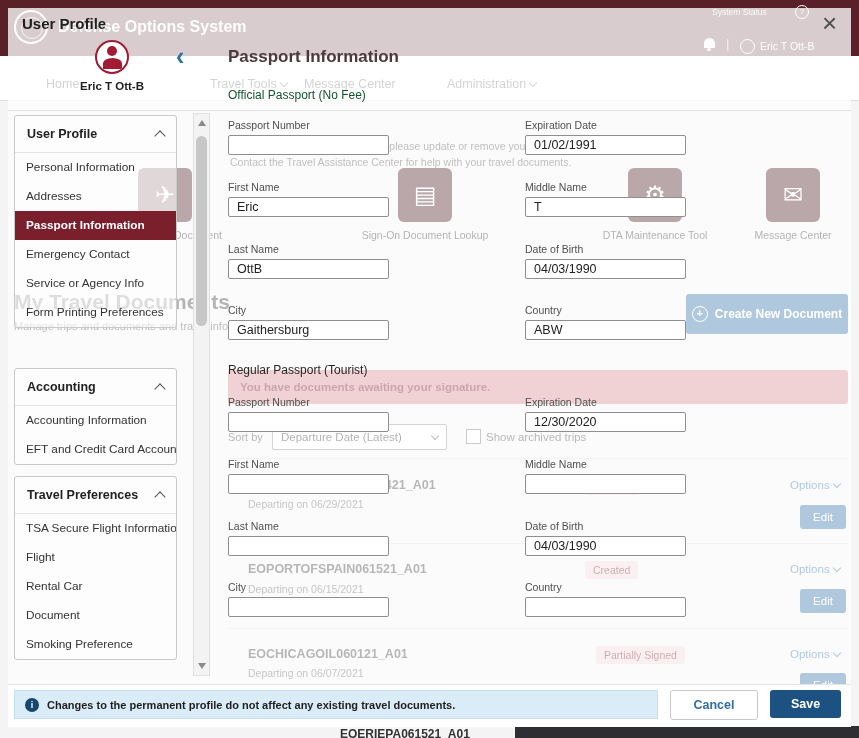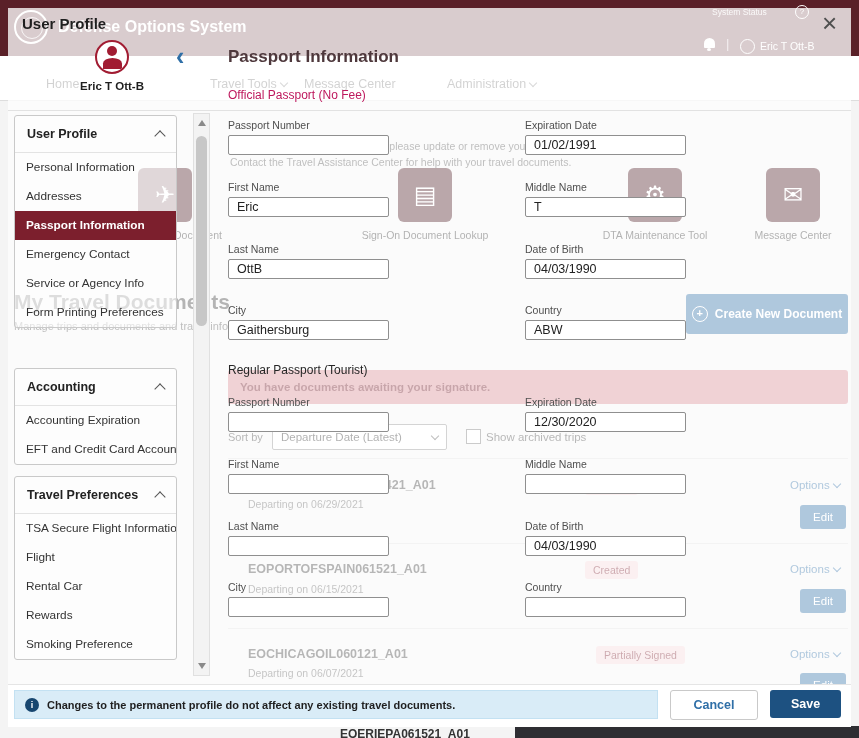--- a/index.html
+++ b/index.html
@@ -64,21 +64,21 @@
   .m-title{position:absolute;left:22px;top:15px;font-size:15px;font-weight:bold;color:#1f1f1f;}
   .m-close{position:absolute;left:822px;top:10px;font-size:26px;color:#4f4f4f;line-height:26px;cursor:default;}
   .avatar{position:absolute;left:95px;top:40px;width:30px;height:30px;border:2px solid #a11c32;
           border-radius:50%;overflow:hidden;box-sizing:content-box;background:#fff;}
   .avatar .head{width:10px;height:10px;background:#a11c32;border-radius:50%;margin:4px auto 0;}
   .avatar .body{width:19px;height:11px;background:#a11c32;border-radius:50% 50% 0 0;margin:2px auto 0;}
   .m-username{position:absolute;left:50px;top:80px;width:124px;text-align:center;font-size:11.5px;
               font-weight:bold;color:#1f1f1f;}
   .m-back{position:absolute;left:176px;top:42px;font-size:25px;font-weight:bold;color:#2f6fa7;}
   .m-heading{position:absolute;left:228px;top:47px;font-size:17px;font-weight:bold;color:#4e383c;}
-  .m-subheading{position:absolute;left:228px;top:88px;font-size:12px;color:#be185d;}
+  .m-subheading{position:absolute;left:228px;top:88px;font-size:12px;color:#14532d;}
   .m-divider{position:absolute;left:8px;top:110px;width:843px;height:1px;background:#e2e2e2;}
   .sgroup{position:absolute;width:163px;border:1px solid #c9c9c9;border-radius:3px;
           background:rgba(255,255,255,.55);overflow:hidden;box-sizing:border-box;z-index:10;}
   .sgroup-head{height:36px;display:flex;align-items:center;justify-content:space-between;
                padding:0 12px;font-size:12.5px;font-weight:bold;color:#222;border-bottom:1px solid #e3e3e3;}
   .sitem{height:29px;line-height:29px;padding-left:11px;font-size:11.8px;color:#333;
          white-space:nowrap;overflow:hidden;}
   .sitem.sel{background:#7c1f2d;color:#fff;font-weight:600;}
   .sbar{position:absolute;left:193px;top:113px;width:17px;height:563px;background:#f3f3f3;
         border:1px solid #e0e0e0;box-sizing:border-box;z-index:10;}
@@ -222,33 +222,33 @@
     <div class="sitem">Emergency Contact</div>
     <div class="sitem">Service or Agency Info</div>
     <div class="sitem">Form Printing Preferences</div>
   </div>
 
   <div class="sgroup" style="left:14px;top:368px">
     <div class="sgroup-head">
       <span>Accounting</span>
       <span class="chev up"></span>
     </div>
-    <div class="sitem">Accounting Expiration</div>
+    <div class="sitem">Accounting Information</div>
     <div class="sitem">EFT and Credit Card Accounts</div>
   </div>
 
   <div class="sgroup" style="left:14px;top:476px">
     <div class="sgroup-head">
       <span>Travel Preferences</span>
       <span class="chev up"></span>
     </div>
     <div class="sitem">TSA Secure Flight Information</div>
     <div class="sitem">Flight</div>
     <div class="sitem">Rental Car</div>
-    <div class="sitem">Rewards</div>
+    <div class="sitem">Document</div>
     <div class="sitem">Smoking Preference</div>
   </div>
 
   <div class="sbar">
     <div class="tri-up"></div>
     <div class="sthumb"></div>
     <div class="tri-down"></div>
   </div>
 
   <div class="fgroup" style="left:228px;top:119px">

